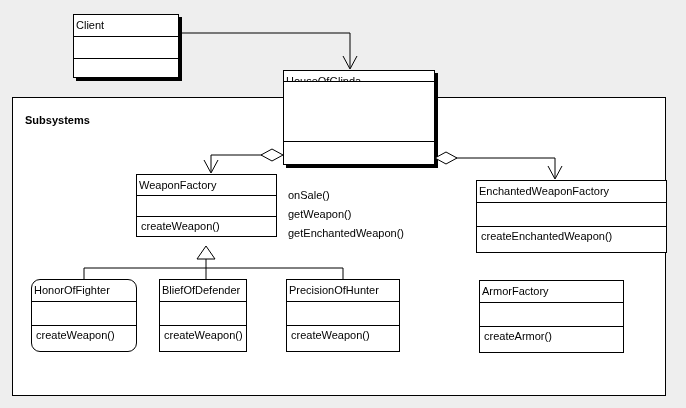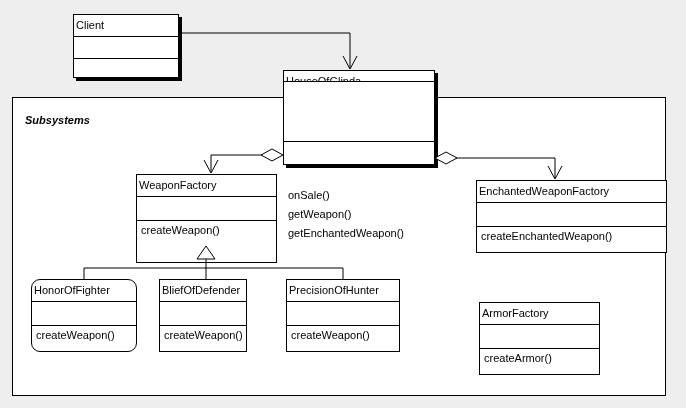--- a/index.html
+++ b/index.html
@@ -27,21 +27,20 @@
     background: #ffffff;
     border: 1px solid #000000;
     box-sizing: border-box;
   }
   .frame-label {
     position: absolute;
     font-size: 11px;
     font-weight: bold;
     color: #000000;
     white-space: nowrap;
-    font-style: italic;
   }
   
   .uml-class {
     position: absolute;
     background: #ffffff;
     border: 1px solid #000000;
     box-sizing: border-box;
     display: flex;
     flex-direction: column;
   }
@@ -119,21 +118,21 @@
   <div class="uml-class shadowed" style="left:283px; top:70px; width:152px; height:95px;gap:44px;">
     <div class="uml-name">HouseOfGlinda</div>
     <div class="uml-attrs uml-empty-row" style="height:21px;"></div>
     <div class="uml-ops">
       <div class="uml-op">onSale()</div>
       <div class="uml-op">getWeapon()</div>
       <div class="uml-op">getEnchantedWeapon()</div>
     </div>
   </div>
 
-  <div class="uml-class" style="left:136px; top:174px; width:141px; height:89px;">
+  <div class="uml-class" style="left:136px; top:174px; width:141px; height:63px;">
     <div class="uml-name">WeaponFactory</div>
     <div class="uml-attrs uml-empty-row" style="height:24px;"></div>
     <div class="uml-ops">
       <div class="uml-op">createWeapon()</div>
     </div>
   </div>
 
   <div class="uml-class" style="left:476px; top:180px; width:191px; height:73px;">
     <div class="uml-name">EnchantedWeaponFactory</div>
     <div class="uml-attrs uml-empty-row" style="height:24px;"></div>
@@ -159,21 +158,21 @@
   </div>
 
   <div class="uml-class" style="left:286px; top:279px; width:114px; height:73px;">
     <div class="uml-name">PrecisionOfHunter</div>
     <div class="uml-attrs uml-empty-row" style="height:24px;"></div>
     <div class="uml-ops">
       <div class="uml-op">createWeapon()</div>
     </div>
   </div>
 
-  <div class="uml-class" style="left:479px; top:302px; width:121px; height:73px;">
+  <div class="uml-class" style="left:479px; top:280px; width:145px; height:73px;">
     <div class="uml-name">ArmorFactory</div>
     <div class="uml-attrs uml-empty-row" style="height:24px;"></div>
     <div class="uml-ops">
       <div class="uml-op">createArmor()</div>
     </div>
   </div>
 
   <svg id="wires" viewBox="0 0 686 408" xmlns="http://www.w3.org/2000/svg">
 
     <g>

